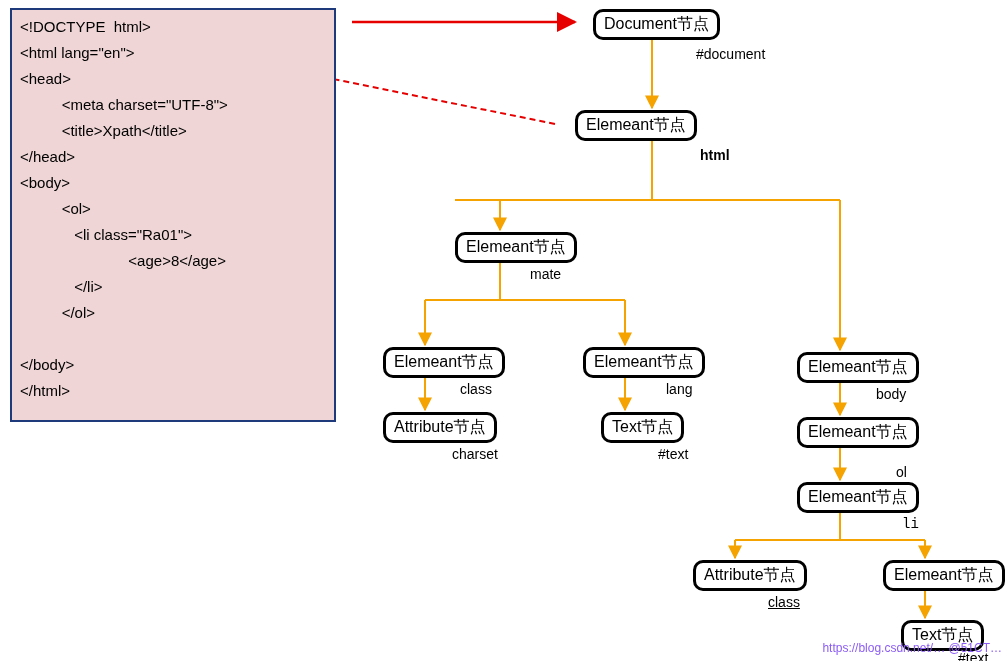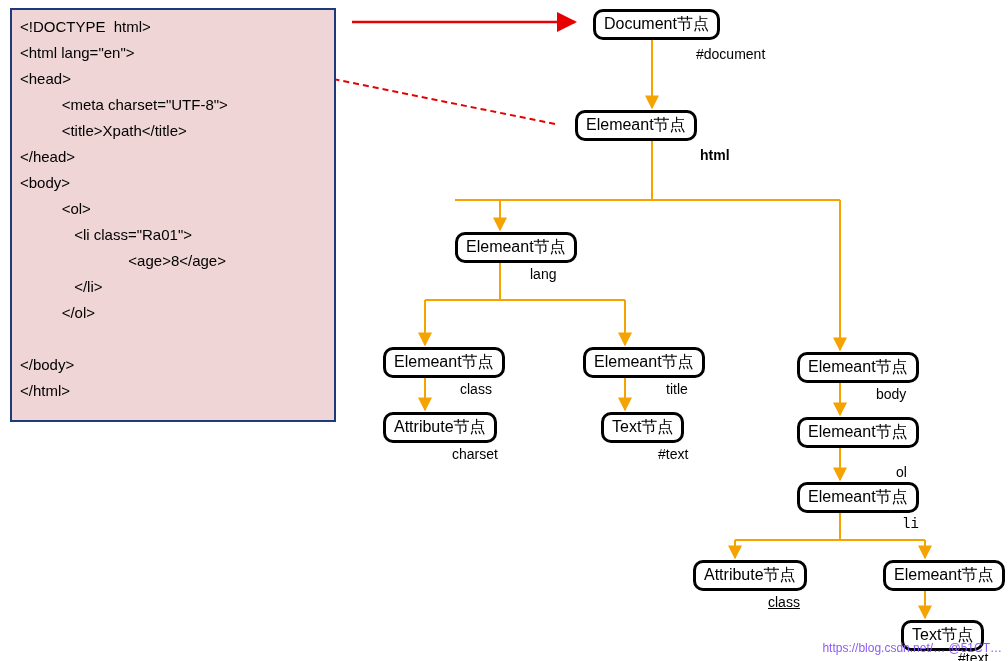--- a/index.html
+++ b/index.html
@@ -141,27 +141,27 @@
 &lt;/body&gt;
 &lt;/html&gt;</span></div>
 
 <div class="node" style="left:578px; top:9px;"><span>Document节点</span></div>
 <div class="label" style="left:660px; top:46px;margin-left:36px;">#document</div>
 
 <div class="node" style="left:560px; top:110px;"><span>Elemeant节点</span></div>
 <div class="label" style="left:700px; top:147px;font-weight:bold;">html</div>
 
 <div class="node" style="left:440px; top:232px;"><span>Elemeant节点</span></div>
-<div class="label" style="left:530px; top:266px;">lang</div>
+<div class="label" style="left:530px; top:266px;">mate</div>
 
 <div class="node" style="left:368px; top:347px;"><span>Elemeant节点</span></div>
 <div class="label" style="left:460px; top:381px;">class</div>
 
 <div class="node" style="left:568px; top:347px;"><span>Elemeant节点</span></div>
-<div class="label" style="left:666px; top:381px;">title</div>
+<div class="label" style="left:666px; top:381px;">lang</div>
 
 <div class="node" style="left:368px; top:412px;"><span>Attribute节点</span></div>
 <div class="label" style="left:452px; top:446px;">charset</div>
 
 <div class="node" style="left:586px; top:412px;"><span>Text节点</span></div>
 <div class="label" style="left:658px; top:446px;">#text</div>
 
 <div class="node" style="left:782px; top:352px;"><span>Elemeant节点</span></div>
 <div class="label" style="left:876px; top:386px;text-align:center;">body</div>
 

